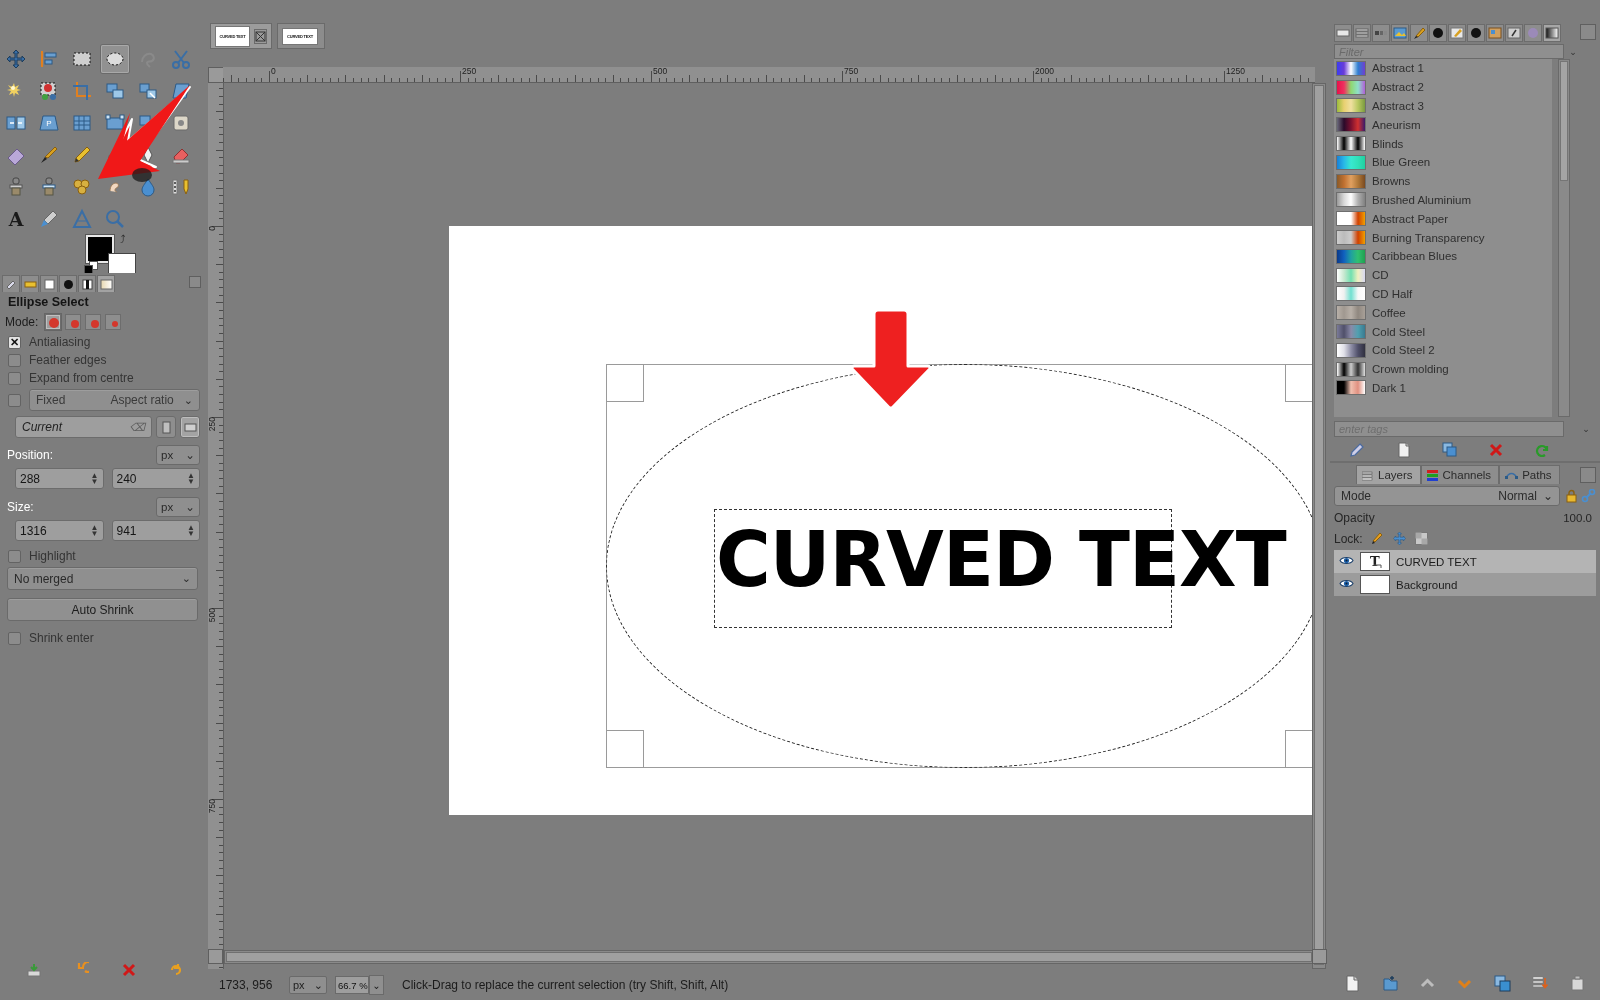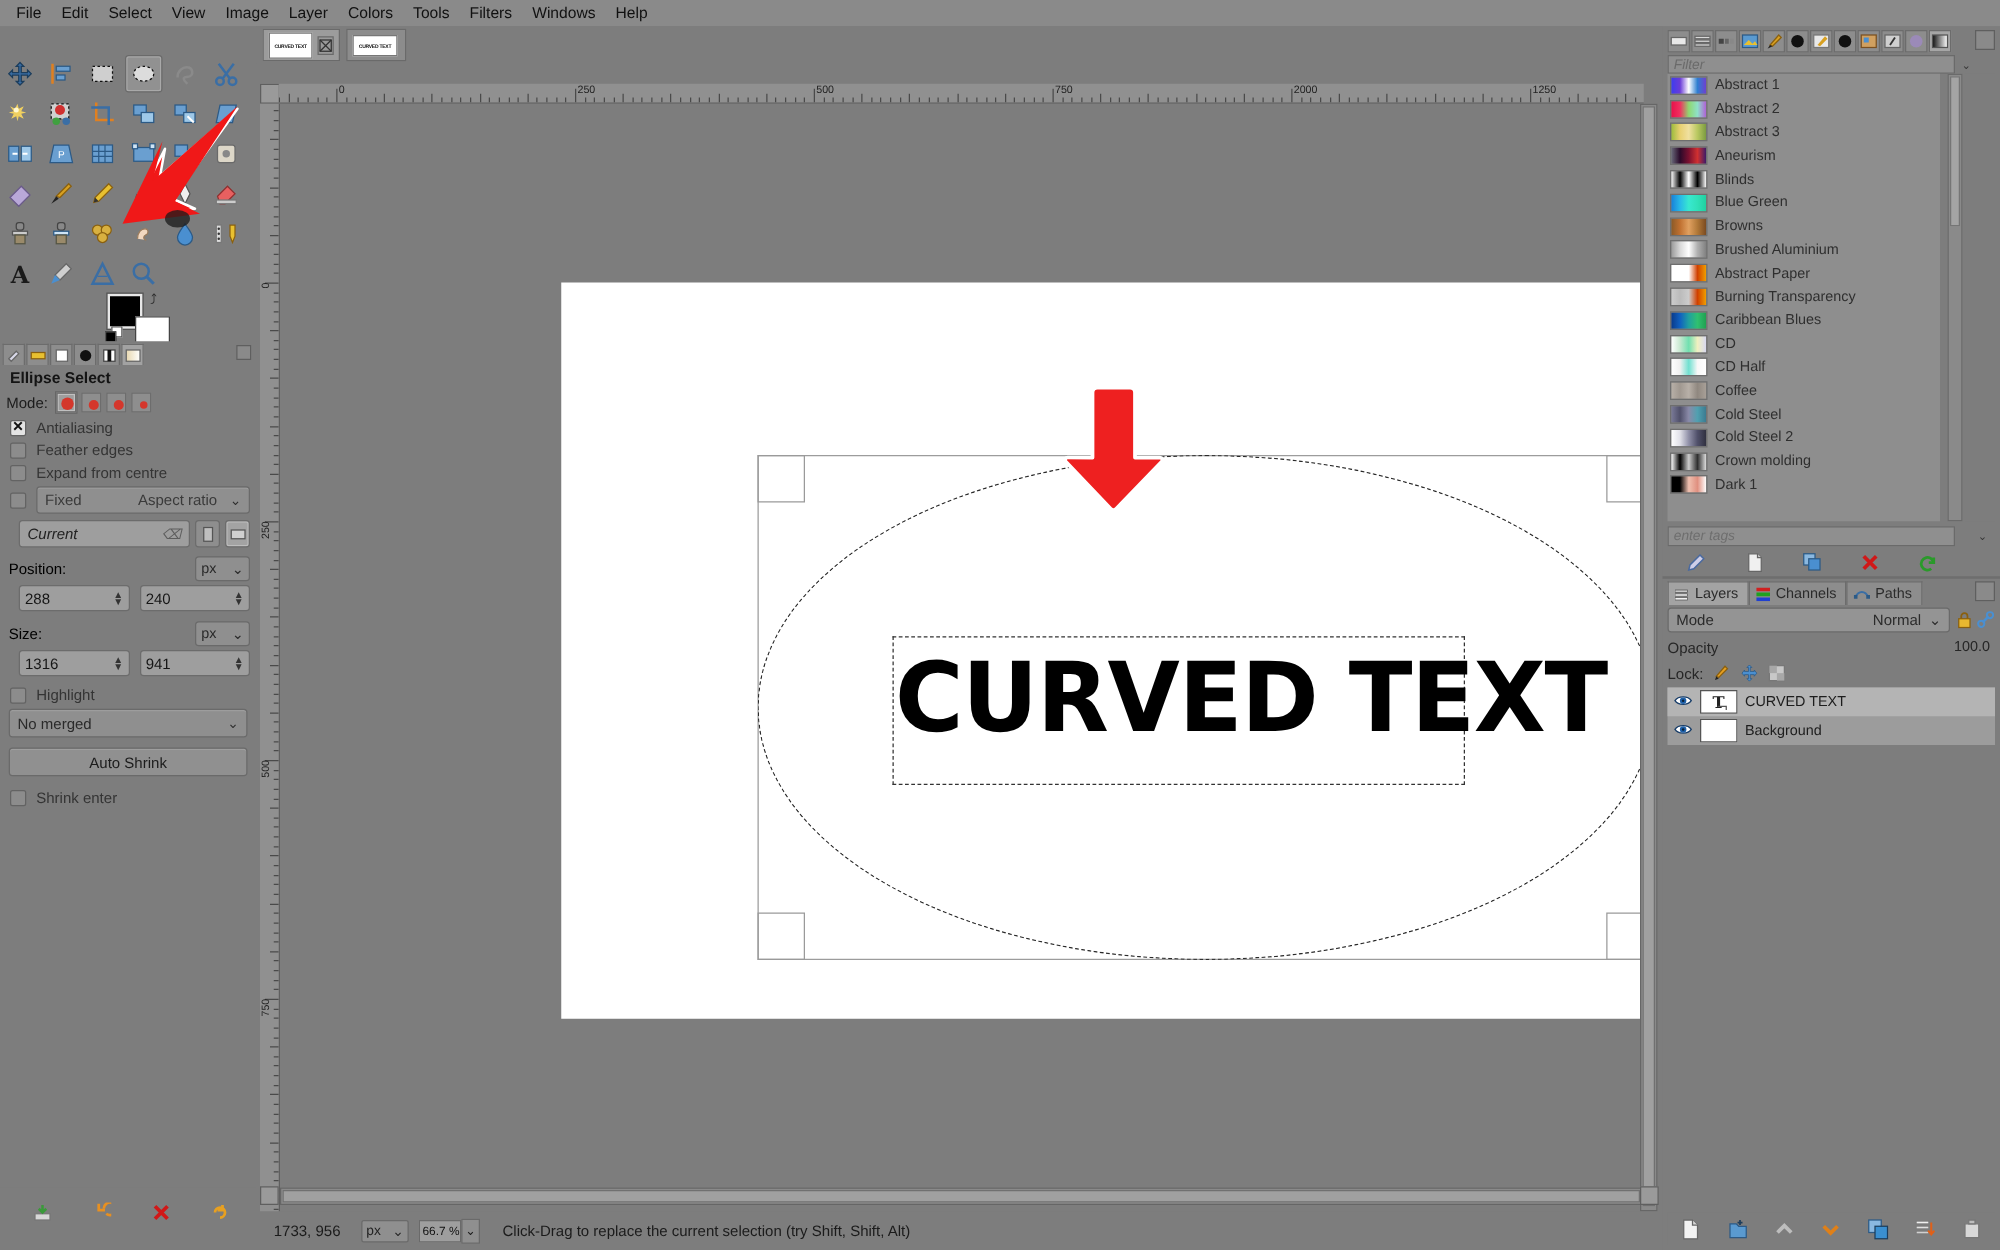--- a/index.html
+++ b/index.html
@@ -94,21 +94,21 @@
   .entry {
     flex:1; height:22px; background:#9e9e9e; border:1px solid #6c6c6c; border-radius:3px;
     display:flex; align-items:center; padding:0 6px; font-size:12px; font-style:italic; color:#222;
   }
   .entry .clr { margin-left:auto; font-size:11px; color:#5d5d5d; }
   .ebtn { width:20px; height:22px; border:1px solid #6c6c6c; background:#8e8e8e; border-radius:3px;
           display:flex; align-items:center; justify-content:center; }
   .ebtn.on { background:#a3a3a3; box-shadow: inset 0 0 0 1px #bdbdbd; }
 
   .lblrow { display:flex; align-items:center; margin:2px 0 3px 2px; }
-  .lblrow .l { font-size:12px; color:#000000; }
+  .lblrow .l { font-size:12px; color:#ffffff; }
   .unitcombo { margin-left:auto; width:44px; height:20px; background:#8f8f8f; border:1px solid #6a6a6a;
                border-radius:3px; display:flex; align-items:center; justify-content:space-between; padding:0 4px; font-size:11.5px; color:#2a2a2a; }
 
   .spinrow { display:flex; gap:8px; margin:0 0 8px 10px; }
   .spin { flex:1; height:21px; background:#9e9e9e; border:1px solid #6c6c6c; border-radius:3px;
           display:flex; align-items:center; padding:0 4px; font-size:12px; color:#161616; position:relative; }
   .spin .arrows { margin-left:auto; display:flex; flex-direction:column; line-height:6px; font-size:8px; color:#333; }
 
   .wide-combo { margin:4px 2px 8px 2px; height:23px; }
   .btn-wide {
@@ -208,21 +208,21 @@
   .gradside { position:absolute; right:4px; top:38px; width:24px; height:358px; background:#7d7d7d; }
 
   .tagbar { position:absolute; left:4px; top:400px; width:230px; height:16px; background:#8f8f8f; border:1px solid #6a6a6a;
             font-size:11px; color:#6e6e6e; font-style:italic; display:flex; align-items:center; padding-left:4px; }
   .tagchev { position:absolute; right:7px; top:400px; width:14px; height:16px; display:flex; align-items:center; justify-content:center; font-size:9px; color:#333; }
 
   .gradbtns { position:absolute; left:4px; top:418px; width:232px; height:22px; display:flex; align-items:center; }
   .gradbtns > div { flex:1; display:flex; align-items:center; justify-content:center; }
 
   .layerdock { position:absolute; left:4px; top:444px; width:262px; height:500px; }
-  .ldtabs { display:flex; align-items:flex-start; height:19px; gap:0px; }
+  .ldtabs { display:flex; align-items:center; height:19px; gap:0px;margin-left:22px; }
   .ldtab { height:19px; padding:0 7px 0 5px; display:flex; align-items:center; gap:4px;
            background:#8d8d8d; border:1px solid #6c6c6c; border-bottom:none; font-size:11.5px; color:#2b2b2b; }
   .ldtab.active { background:#a3a3a3; }
   .ldmenu { margin-left:auto; width:16px; height:16px; background:#8a8a8a; border:1px solid #5f5f5f; }
 
   .moderow { display:flex; align-items:center; gap:0; margin-top:2px; }
   .moderow .mc { flex:1; height:20px; background:#949494; border:1px solid #6a6a6a; border-radius:3px;
                  display:flex; align-items:center; padding:0 6px; font-size:12px; color:#2b2b2b; }
   .moderow .mc .v { margin-left:auto; }
   .modeicons { width:36px; display:flex; justify-content:flex-end; gap:2px; padding-left:3px; }
@@ -245,33 +245,20 @@
                display:flex; align-items:center; }
   .layerbtns > div { flex:1; display:flex; align-items:center; justify-content:center; }
 
   .rdock-divider { position:absolute; left:0; top:440px; width:270px; height:2px; background:#6e6e6e; }
 </style>
 </head>
 <body>
 
 <div class="app">
 
-  <div class="menubar">
-    <div class="mi">File</div>
-    <div class="mi">Edit</div>
-    <div class="mi">Select</div>
-    <div class="mi">View</div>
-    <div class="mi">Image</div>
-    <div class="mi">Layer</div>
-    <div class="mi">Colors</div>
-    <div class="mi">Tools</div>
-    <div class="mi">Filters</div>
-    <div class="mi">Windows</div>
-    <div class="mi">Help</div>
-  </div>
 
   <div class="toolbox">
     <div class="tool-grid">
 
       <div class="tool">
           <svg width="22" height="22" viewBox="0 0 22 22">
             <path d="M11 2l3 3h-2v5h5V8l3 3-3 3v-2h-5v5h2l-3 3-3-3h2v-5H5v2l-3-3 3-3v2h5V5H8z" fill="#3a6ea5" stroke="#1c3d5c"></path>
           </svg>
         </div>
       <div class="tool">

